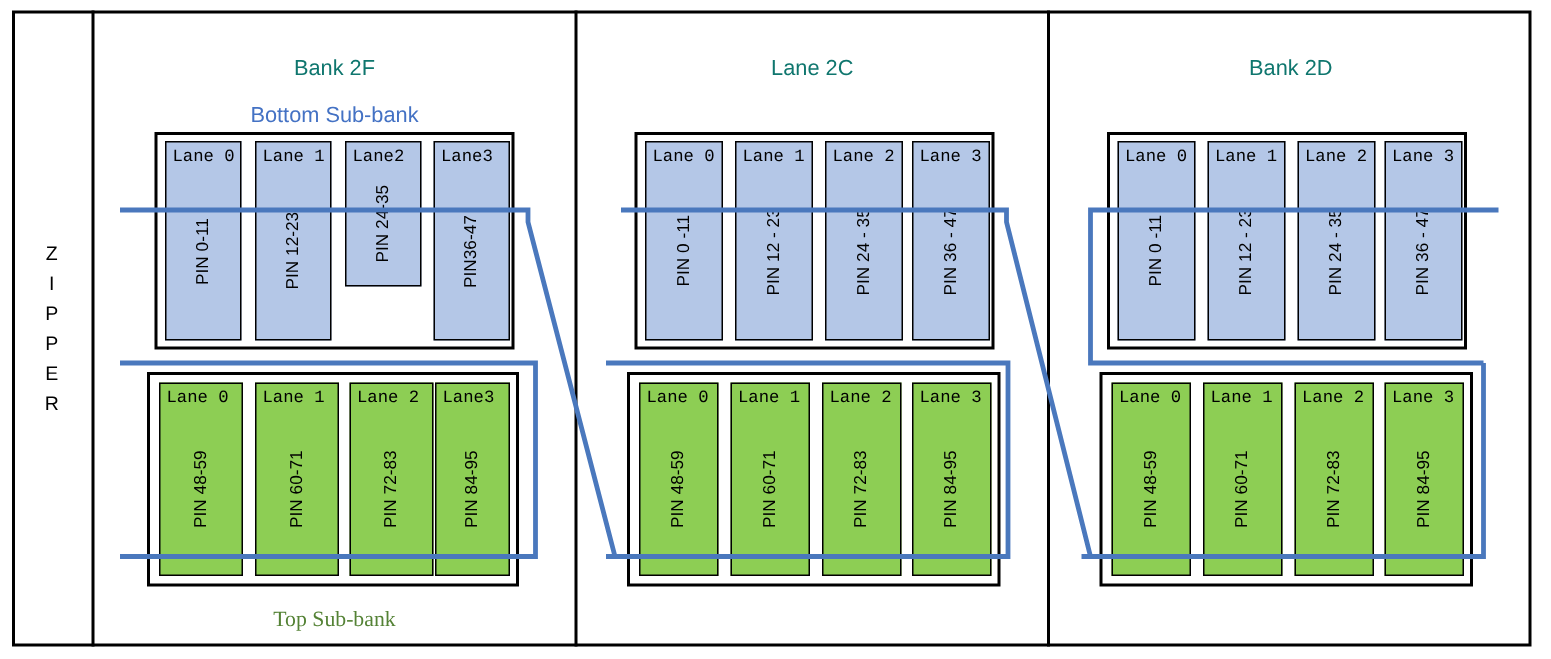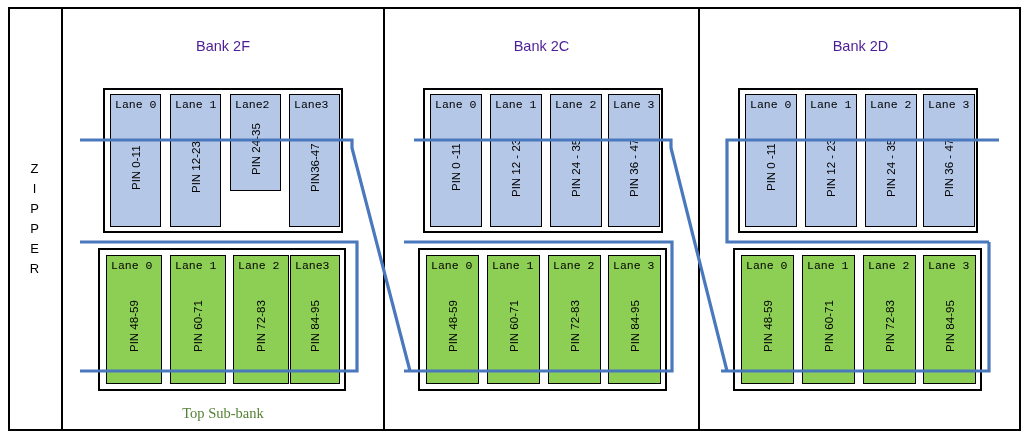--- a/index.html
+++ b/index.html
@@ -63,21 +63,21 @@
   }
   .bank.divider { border-right: 2px solid #000000; }
 
   .bank-title {
     position: absolute;
     top: 31px;
     left: 0;
     width: 100%;
     text-align: center;
     font-size: 14.5px;
-    color: #4c1d95;
+    color: #0f766e;
   }
 
   .subbank-label {
     position: absolute;
     left: 0;
     width: 100%;
     text-align: center;
     font-size: 14.5px;
   }
   .subbank-label.bottom { top: 62px; color: #4472c4; }
@@ -152,20 +152,21 @@
       <span>I</span>
       <span>P</span>
       <span>P</span>
       <span>E</span>
       <span>R</span>
     </div>
   </div>
 
   <div class="bank divider" style="left:63px; width:322px;">
     <div class="bank-title">Bank 2F</div>
+    <div class="subbank-label bottom">Bottom Sub-bank</div>
     <div class="subbank-label top">Top Sub-bank</div>
   </div>
 
   <div class="subbank-box" style="left:103px; top:88px; width:240px; height:145px;"></div>
   <div class="lane blue" style="left:110px; top:94px; width:51px; height:133px;">
     <div class="lane-name">Lane 0</div>
     <div class="lane-pin">PIN 0-11</div>
   </div>
   <div class="lane blue" style="left:170px; top:94px; width:51px; height:133px;">
     <div class="lane-name">Lane 1</div>
@@ -192,21 +193,21 @@
   <div class="lane green" style="left:233px; top:255px; width:56px; height:129px;">
     <div class="lane-name">Lane 2</div>
     <div class="lane-pin">PIN 72-83</div>
   </div>
   <div class="lane green" style="left:290px; top:255px; width:50px; height:129px;">
     <div class="lane-name">Lane3</div>
     <div class="lane-pin">PIN 84-95</div>
   </div>
 
   <div class="bank divider" style="left:385px; width:315px;">
-    <div class="bank-title">Bank 2C</div>
+    <div class="bank-title">Lane 2C</div>
   </div>
 
   <div class="subbank-box" style="left:423px; top:88px; width:240px; height:145px;"></div>
   <div class="lane blue" style="left:430px; top:94px; width:52px; height:133px;">
     <div class="lane-name">Lane 0</div>
     <div class="lane-pin">PIN 0 -11</div>
   </div>
   <div class="lane blue" style="left:490px; top:94px; width:52px; height:133px;">
     <div class="lane-name">Lane 1</div>
     <div class="lane-pin">PIN 12 - 23</div>

